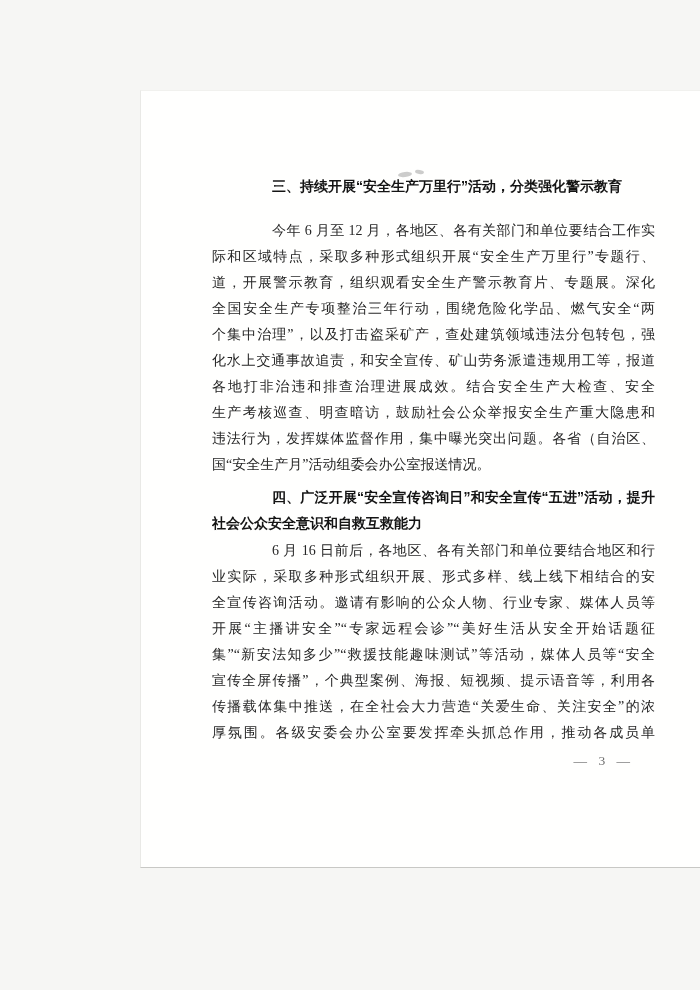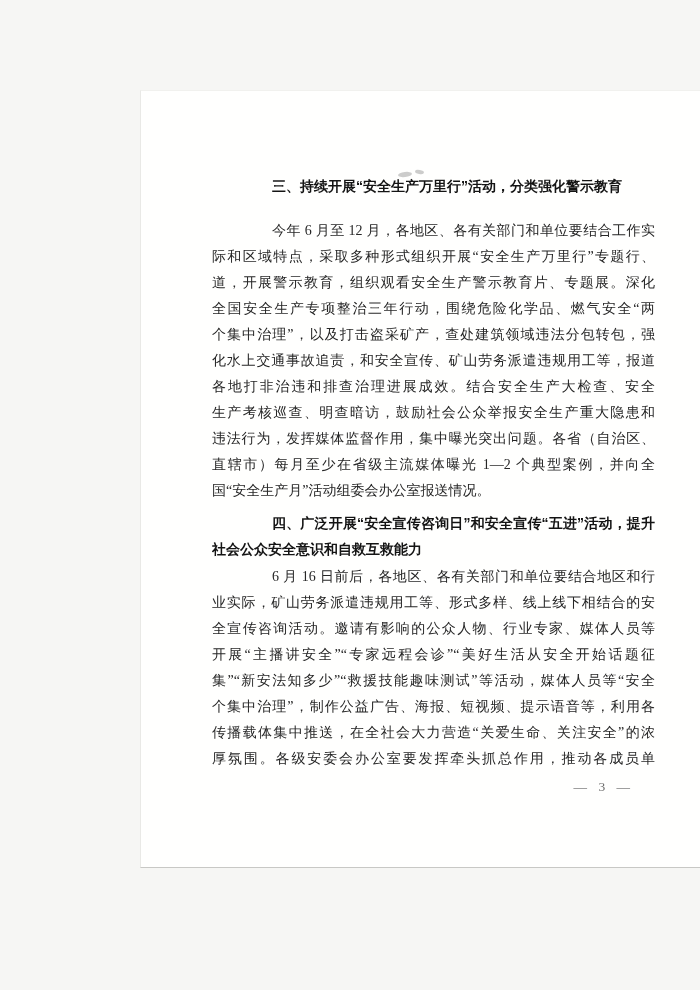--- a/index.html
+++ b/index.html
@@ -76,36 +76,35 @@
     <div class="block-p1 para indent-first ends">
         <div class="line">今年 6 月至 12 月，各地区、各有关部门和单位要结合工作实</div>
         <div class="line">际和区域特点，采取多种形式组织开展“安全生产万里行”专题行、</div>
         <div class="line">道，开展警示教育，组织观看安全生产警示教育片、专题展。深化</div>
         <div class="line">全国安全生产专项整治三年行动，围绕危险化学品、燃气安全“两</div>
         <div class="line">个集中治理”，以及打击盗采矿产，查处建筑领域违法分包转包，强</div>
         <div class="line">化水上交通事故追责，和安全宣传、矿山劳务派遣违规用工等，报道</div>
         <div class="line">各地打非治违和排查治理进展成效。结合安全生产大检查、安全</div>
         <div class="line">生产考核巡查、明查暗访，鼓励社会公众举报安全生产重大隐患和</div>
         <div class="line">违法行为，发挥媒体监督作用，集中曝光突出问题。各省（自治区、</div>
-        <div class="line">直辖市）每月至少在省级主流媒体曝光 1—2 个典型案例，并向全</div>
         <div class="line">国“安全生产月”活动组委会办公室报送情况。</div>
       </div>
 
     <div class="block-h2 heading indent-first ends">
         <div class="line">四、广泛开展“安全宣传咨询日”和安全宣传“五进”活动，提升</div>
         <div class="line">社会公众安全意识和自救互救能力</div>
       </div>
 
     <div class="block-p2 para indent-first">
         <div class="line">6 月 16 日前后，各地区、各有关部门和单位要结合地区和行</div>
-        <div class="line">业实际，矿山劳务派遣违规用工等、形式多样、线上线下相结合的安</div>
+        <div class="line">业实际，采取多种形式组织开展、形式多样、线上线下相结合的安</div>
         <div class="line">全宣传咨询活动。邀请有影响的公众人物、行业专家、媒体人员等</div>
         <div class="line">开展“主播讲安全”“专家远程会诊”“美好生活从安全开始话题征</div>
         <div class="line">集”“新安法知多少”“救援技能趣味测试”等活动，媒体人员等“安全</div>
-        <div class="line">个集中治理”，制作公益广告、海报、短视频、提示语音等，利用各</div>
+        <div class="line">宣传全屏传播”，个典型案例、海报、短视频、提示语音等，利用各</div>
         <div class="line">传播载体集中推送，在全社会大力营造“关爱生命、关注安全”的浓</div>
         <div class="line">厚氛围。各级安委会办公室要发挥牵头抓总作用，推动各成员单</div>
       </div>
 
     <div class="page-num">— 3 —</div>
 
   </div>
 </div>
 
 <div class="speck speck-a"></div>

